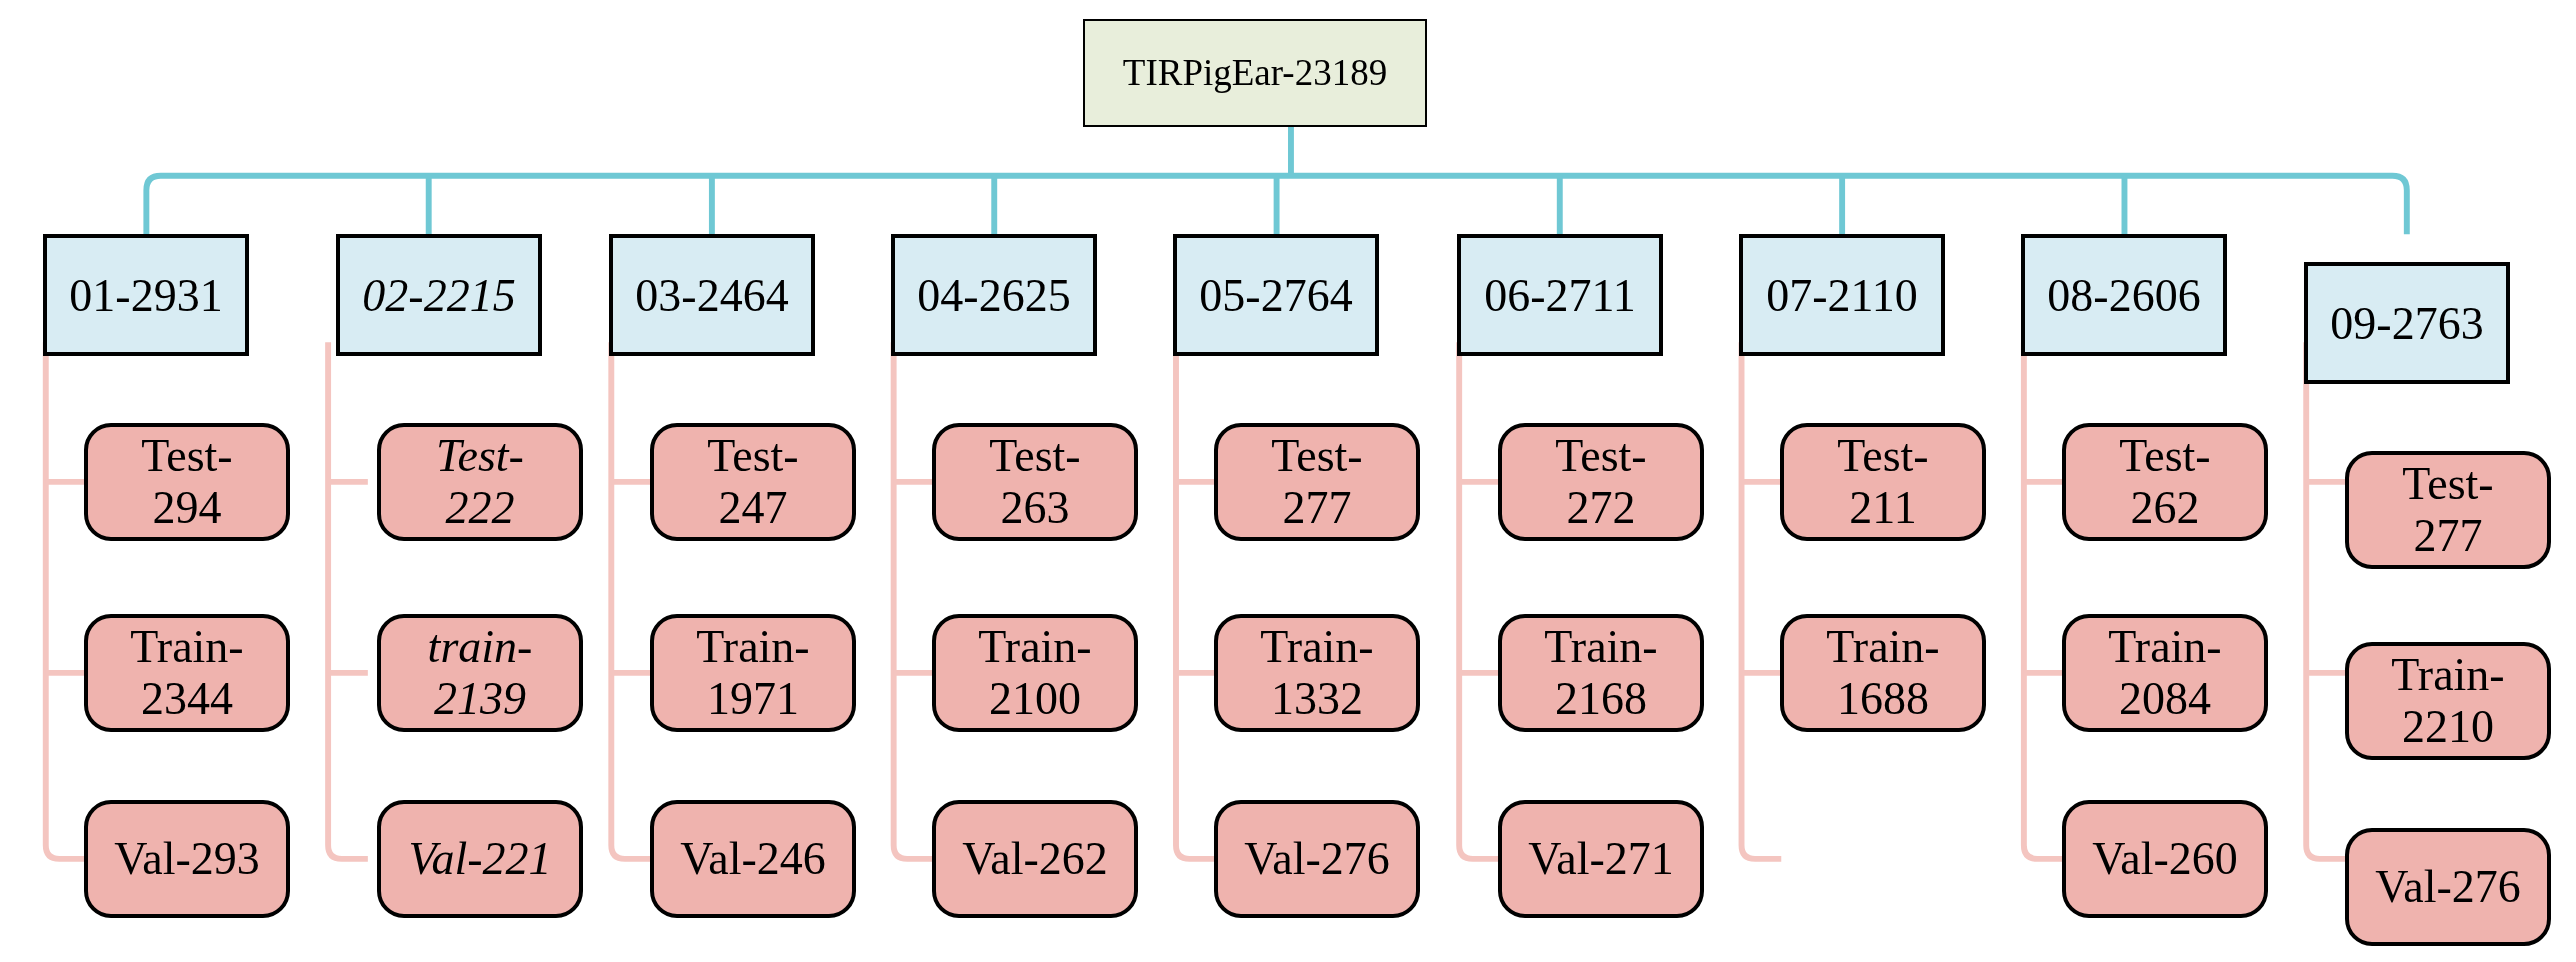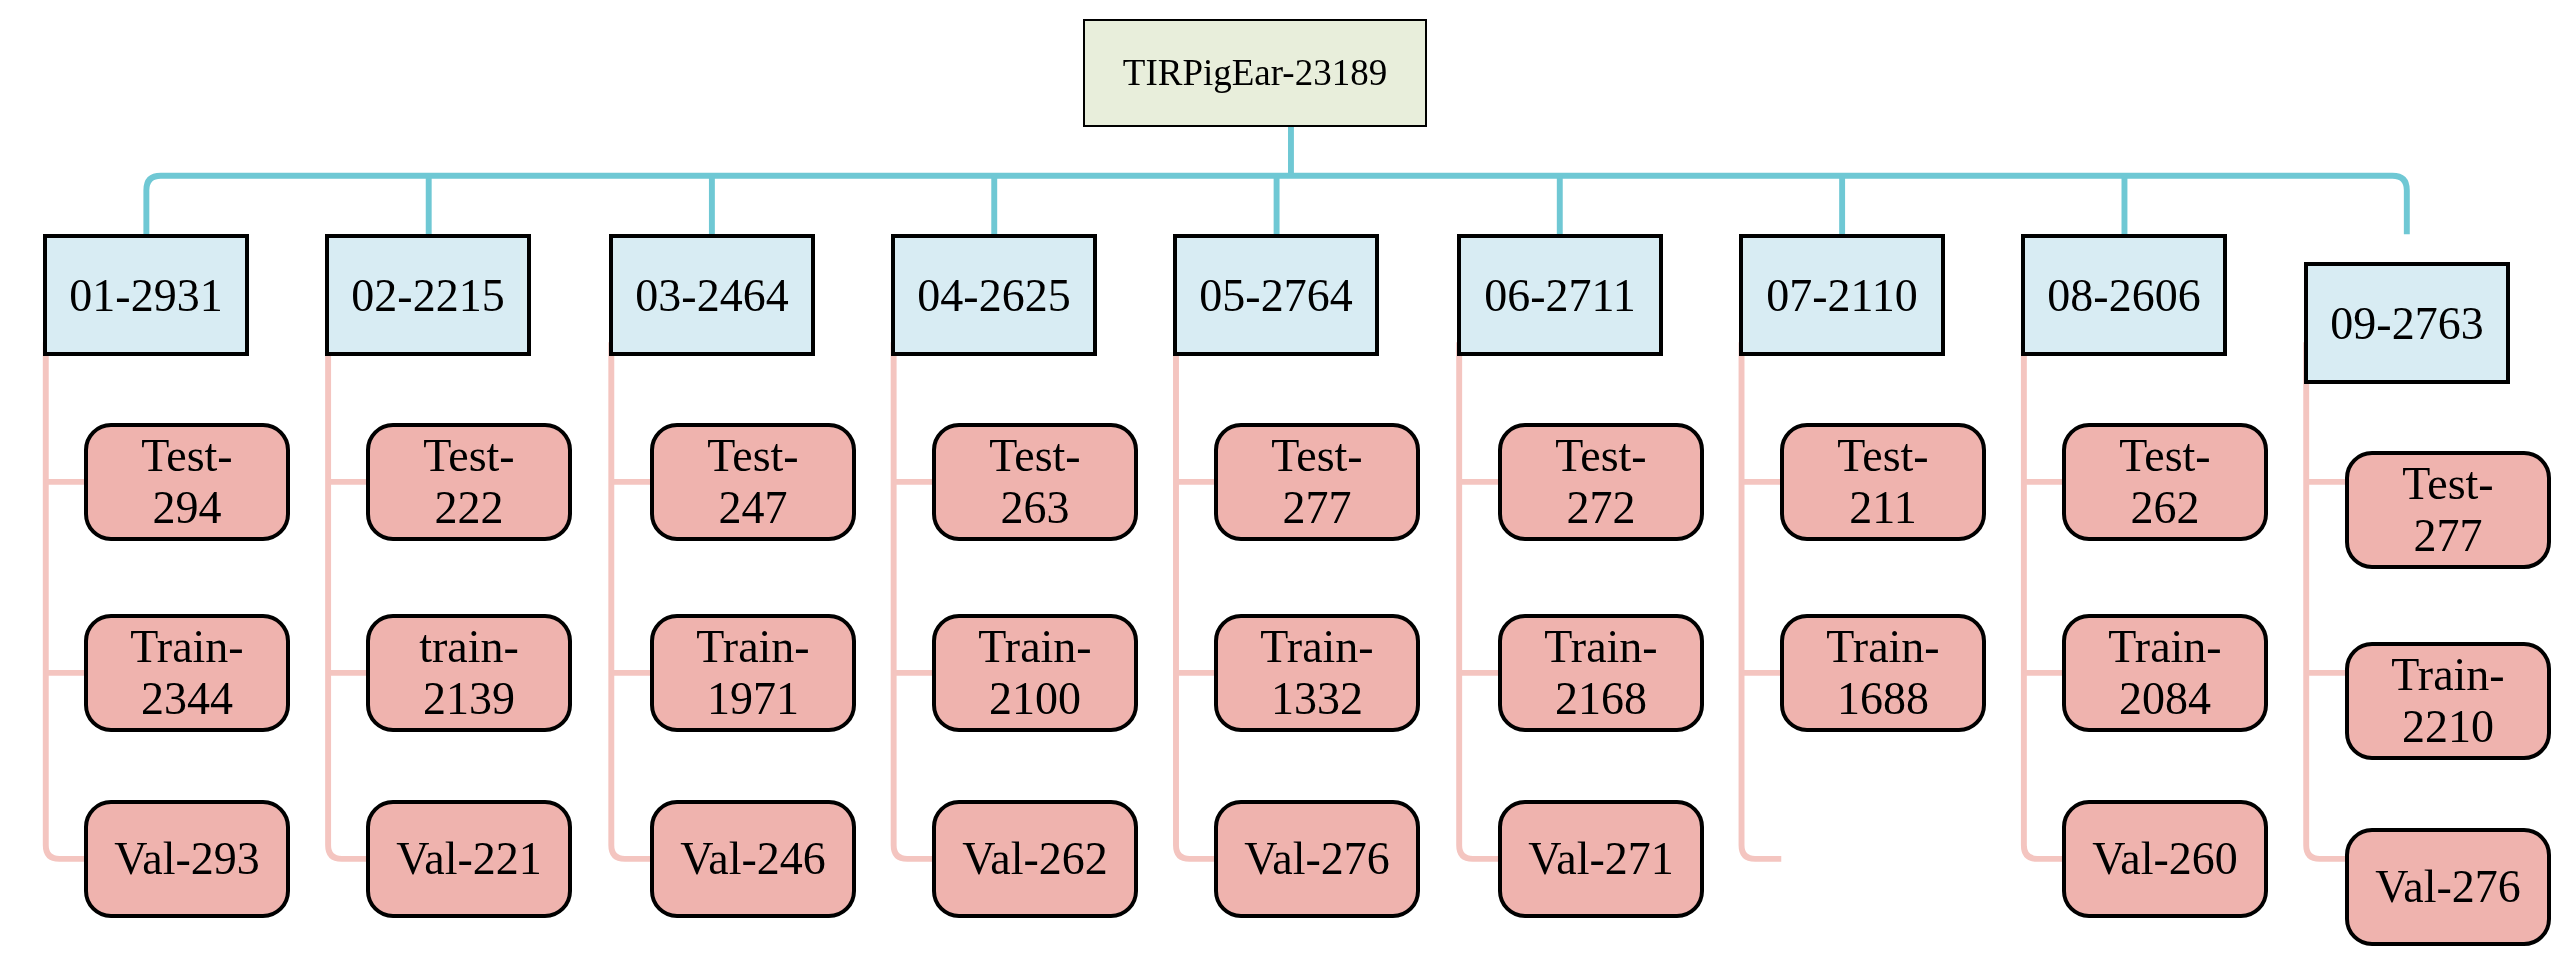--- a/index.html
+++ b/index.html
@@ -79,21 +79,21 @@
         <span class="line">Test-</span>
         <span class="line">294</span>
       </div>
     <div class="node child train">
         <span class="line">Train-</span>
         <span class="line">2344</span>
       </div>
     <div class="node child val">Val-293</div>
   </div>
 
-  <div class="col" style="left: 325px;">
+  <div class="col" style="left: 336px; font-style: italic;">
     <div class="node day">02-2215</div>
     <div class="node child test">
         <span class="line">Test-</span>
         <span class="line">222</span>
       </div>
     <div class="node child train">
         <span class="line">train-</span>
         <span class="line">2139</span>
       </div>
     <div class="node child val">Val-221</div>

